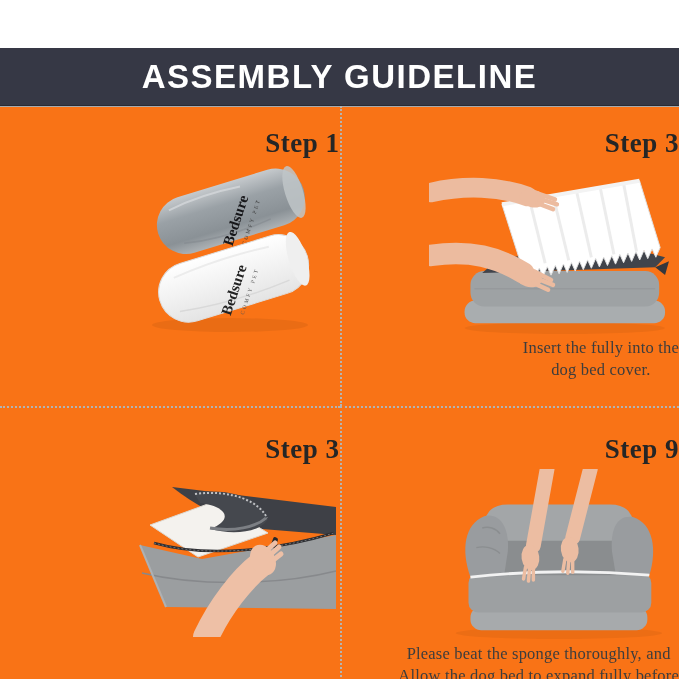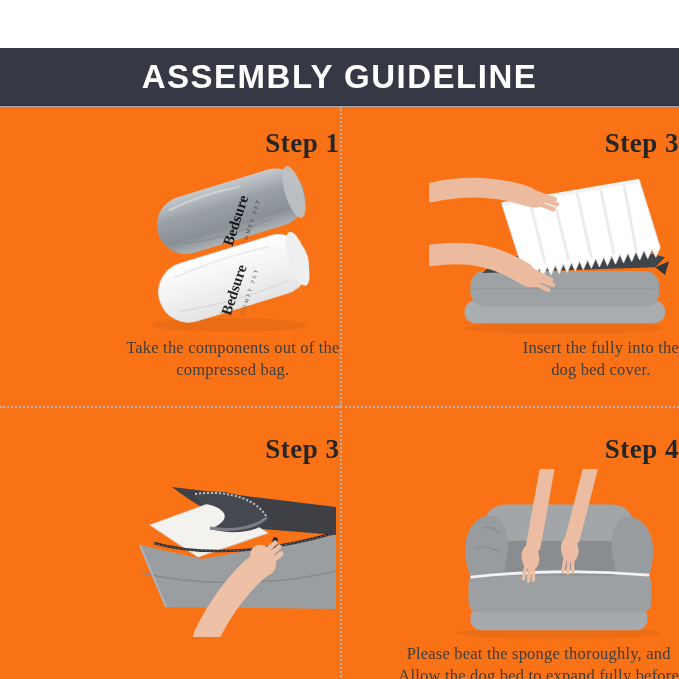--- a/index.html
+++ b/index.html
@@ -78,22 +78,20 @@
               <rect x="20" y="84" width="154" height="60" rx="30" fill="url(#whiteRoll)" stroke="#dedede" stroke-width="1"></rect>
               <path d="M40,96 Q90,90 140,94" stroke="#ececec" stroke-width="2" fill="none"></path>
               <path d="M36,130 Q90,138 150,132" stroke="#d9d9d9" stroke-width="1.5" fill="none"></path>
               <ellipse cx="164" cy="114" rx="9" ry="28" fill="#efefef"></ellipse>
               <text transform="translate(98 128) rotate(-55)" font-size="15" font-weight="bold" fill="#222" text-anchor="middle">Bedsure</text>
               <text transform="translate(110 132) rotate(-55)" font-size="5.5" letter-spacing="2" fill="#555" text-anchor="middle">COMFY PET</text>
             </g>
           </g>
         </svg>
       </div>
-      <p class="caption">Take the components out of the
-compressed bag.</p>
     </div>
 
     <div class="cell col-right">
       <h2 class="step-title">Step 3</h2>
       <div class="illus">
         <svg width="250" height="172" viewBox="0 0 250 175">
           <ellipse cx="136" cy="168" rx="102" ry="6" fill="#000" opacity="0.05"></ellipse>
           <g>
             <rect x="34" y="140" width="204" height="23" rx="11" fill="#a9adaf"></rect>
             <rect x="40" y="110" width="192" height="36" rx="14" fill="#9ea2a4"></rect>
@@ -161,21 +159,21 @@
             <ellipse cx="153" cy="87" rx="12" ry="16" fill="#eec0a6" transform="rotate(-28 153 87)"></ellipse>
             <path d="M156,78 L165,70" stroke="#eec0a6" stroke-width="5" stroke-linecap="round"></path>
             <path d="M160,82 L169,74" stroke="#eec0a6" stroke-width="5" stroke-linecap="round"></path>
             <path d="M162,88 L171,81" stroke="#eec0a6" stroke-width="5" stroke-linecap="round"></path>
           </g>
         </svg>
       </div>
     </div>
 
     <div class="cell col-right row-bottom">
-      <h2 class="step-title">Step 4</h2>
+      <h2 class="step-title">Step 9</h2>
       <div class="illus">
         <svg width="250" height="172" viewBox="0 0 250 175">
           <ellipse cx="130" cy="167" rx="105" ry="6" fill="#000" opacity="0.05"></ellipse>
           <g>
             <rect x="40" y="140" width="180" height="24" rx="11" fill="#a7aaac"></rect>
             <rect x="38" y="106" width="186" height="40" rx="10" fill="#9da0a2"></rect>
             <path d="M64,72 L194,72 L212,108 L46,108 Z" fill="#8a8d8f"></path>
             <path d="M54,64 Q52,36 78,36 L182,36 Q208,36 206,64 L206,73 L54,73 Z" fill="#a3a6a8"></path>
             <path d="M40,110 C30,82 34,56 54,48 C70,44 80,60 78,84 L74,110 Z" fill="#999c9f"></path>
             <path d="M52,60 C58,58 66,60 70,66" stroke="#8b8e90" stroke-width="1.5" fill="none"></path>

